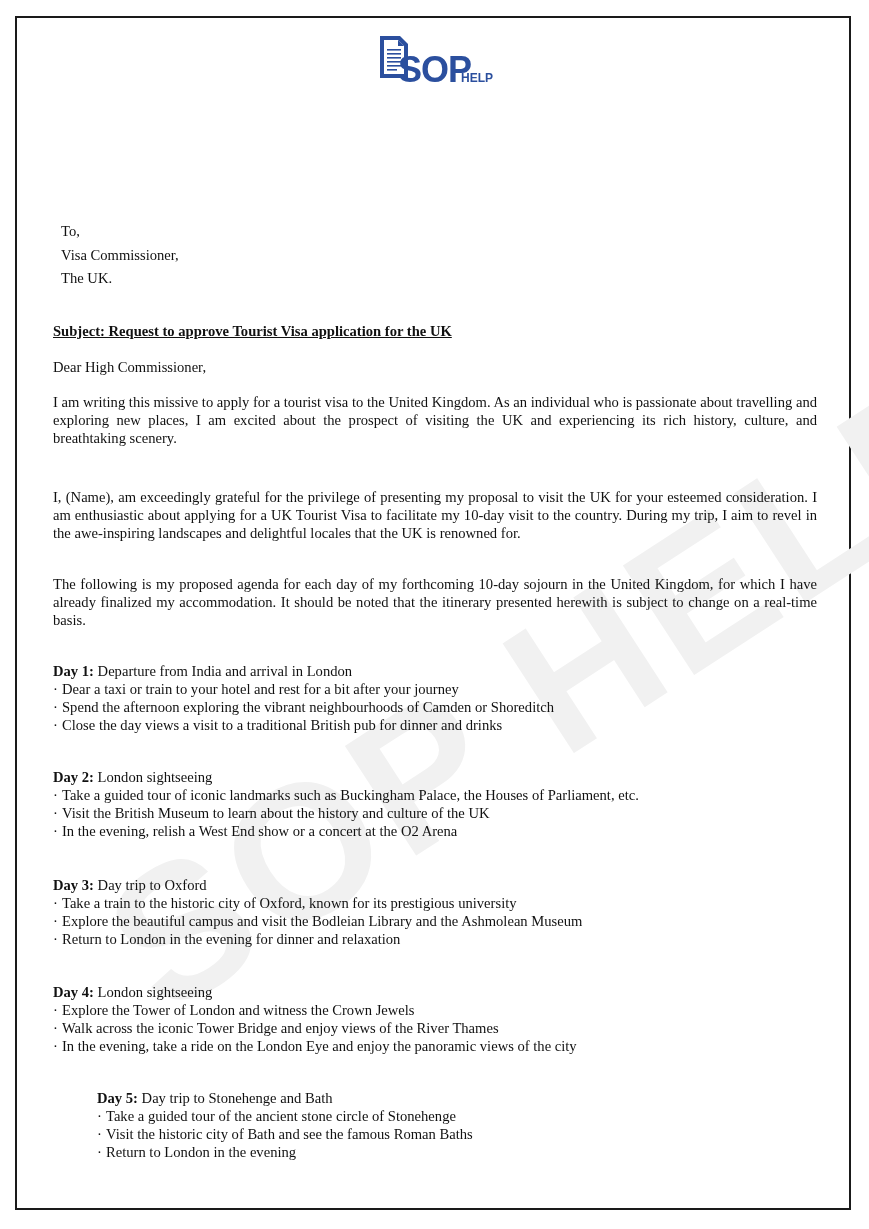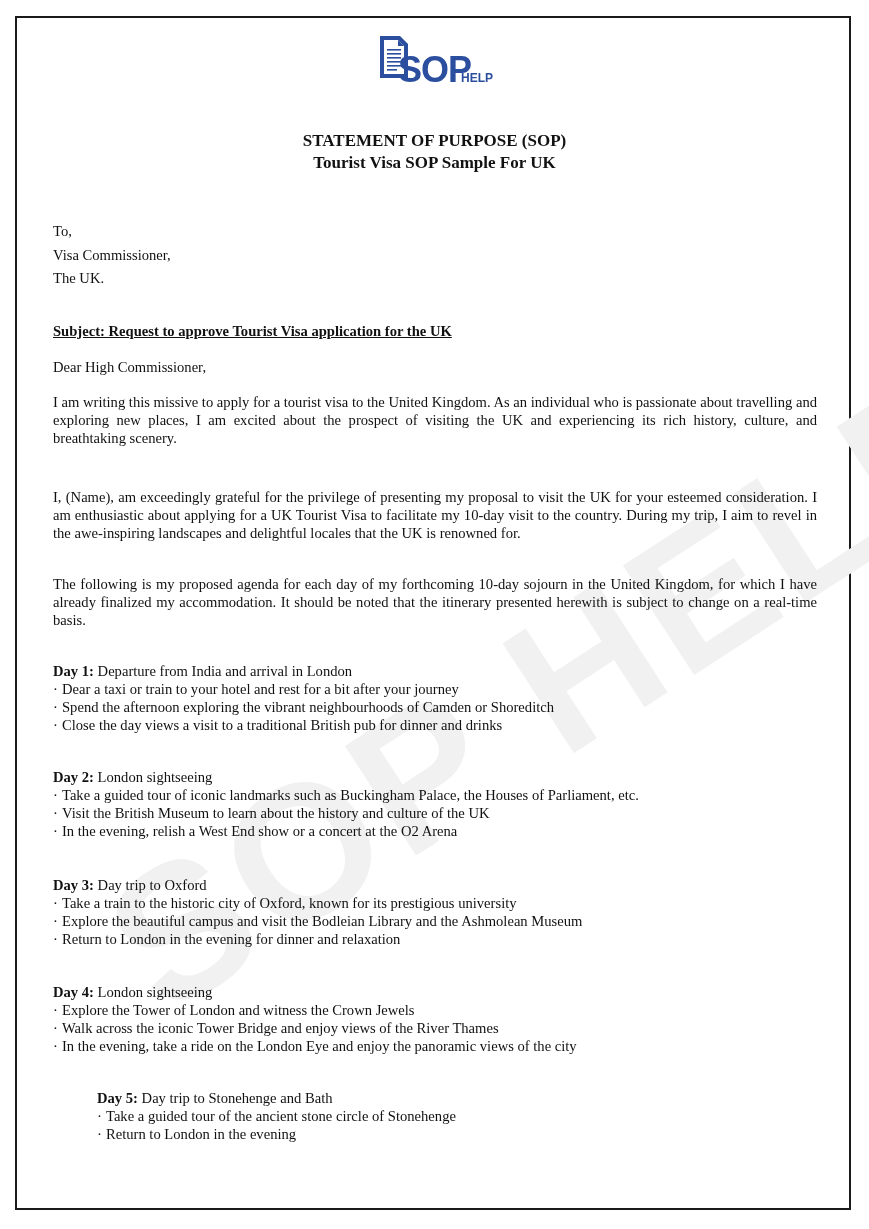--- a/index.html
+++ b/index.html
@@ -115,26 +115,22 @@
       <rect x="9" y="19" width="14" height="1.6" fill="#2b4f9e"></rect>
       <rect x="9" y="23" width="14" height="1.6" fill="#2b4f9e"></rect>
       <rect x="9" y="27" width="14" height="1.6" fill="#2b4f9e"></rect>
       <rect x="9" y="31" width="14" height="1.6" fill="#2b4f9e"></rect>
       <rect x="9" y="35" width="10" height="1.6" fill="#2b4f9e"></rect>
       <text x="20" y="48" font-family="Liberation Sans, DejaVu Sans, sans-serif" font-weight="bold" font-size="36" fill="#2b4f9e" letter-spacing="-1">SOP</text>
       <text x="83" y="48" font-family="Liberation Sans, DejaVu Sans, sans-serif" font-weight="bold" font-size="12" fill="#2b4f9e">HELP</text>
     </svg>
   </div>
 
-  <div class="title-block">
-    <div>STATEMENT OF PURPOSE (SOP)</div>
-    <div>Tourist Visa SOP Sample For UK</div>
-  </div>
 
-  <div class="text" style="top:220px; line-height:23.5px;">
+  <div class="text" style="top:220px; line-height:23.5px;margin-left:8px;">
     <div class="line">To,</div>
     <div class="line">Visa Commissioner,</div>
     <div class="line">The UK.</div>
   </div>
 
   <div class="text" style="top:310px;margin-top:12px;">
     <span class="subject">Subject: Request to approve Tourist Visa application for the UK</span>
   </div>
 
   <div class="text" style="top:358px;">Dear High Commissioner,</div>
@@ -167,16 +163,17 @@
   <div class="text" style="top:983px;">
     <div class="day-heading line"><span class="day-label">Day 4:</span><span> London sightseeing</span></div>
     <div class="bullet"><span class="bullet-dot">·</span><span>Explore the Tower of London and witness the Crown Jewels</span></div>
     <div class="bullet"><span class="bullet-dot">·</span><span>Walk across the iconic Tower Bridge and enjoy views of the River Thames</span></div>
     <div class="bullet"><span class="bullet-dot">·</span><span>In the evening, take a ride on the London Eye and enjoy the panoramic views of the city</span></div>
   </div>
 
   <div class="text" style="top:1089px;margin-left:44px;">
     <div class="day-heading line"><span class="day-label">Day 5:</span><span> Day trip to Stonehenge and Bath</span></div>
     <div class="bullet"><span class="bullet-dot">·</span><span>Take a guided tour of the ancient stone circle of Stonehenge</span></div>
+    <div class="bullet"><span class="bullet-dot">·</span><span>Visit the historic city of Bath and see the famous Roman Baths</span></div>
     <div class="bullet"><span class="bullet-dot">·</span><span>Return to London in the evening</span></div>
   </div>
 
 </div>
 
 </body></html>

